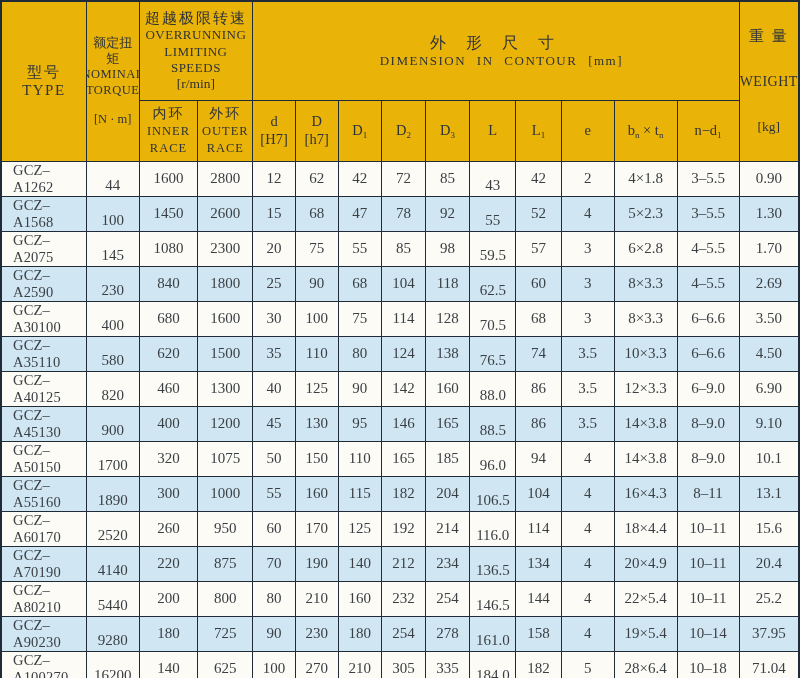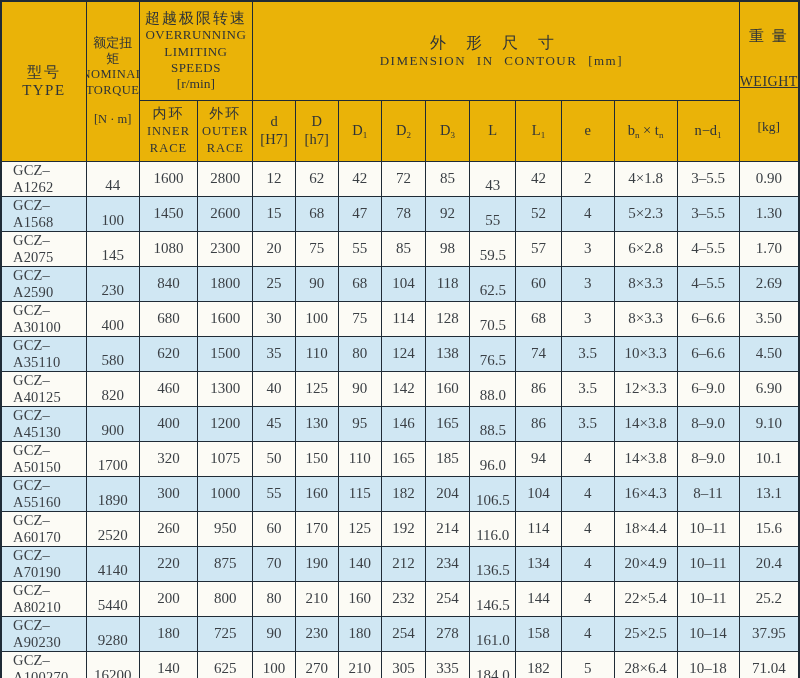--- a/index.html
+++ b/index.html
@@ -131,21 +131,21 @@
         </th>
         <th colspan="10">
           <div class="stack dim-stack">
             <span class="dim-zh">外 形 尺 寸</span>
             <span class="dim-en">DIMENSION IN CONTOUR [mm]</span>
           </div>
         </th>
         <th rowspan="2">
           <div class="stack weight-stack">
             <span class="zh">重 量</span>
-            <span class="en" style="font-size:14px;text-decoration:underline;">WEIGHT</span>
+            <span class="en" style="font-size:14px;">WEIGHT</span>
             <span class="unit">[kg]</span>
           </div>
         </th>
       </tr>
       <tr class="h2">
         <th>
           <div class="stack race-stack">
             <span class="zh">内环</span>
             <span class="en">INNER</span>
             <span class="en">RACE</span>
@@ -416,21 +416,21 @@
     <td>180</td>
     <td>725</td>
     <td>90</td>
     <td>230</td>
     <td>180</td>
     <td>254</td>
     <td>278</td>
     <td class="low">161.0</td>
     <td>158</td>
     <td>4</td>
-    <td>25×2.5</td>
+    <td>19×5.4</td>
     <td>10–14</td>
     <td>37.95</td>
   </tr>
         <tr>
     <td class="type-cell">GCZ–A100270</td>
     <td class="low">16200</td>
     <td>140</td>
     <td>625</td>
     <td>100</td>
     <td>270</td>

